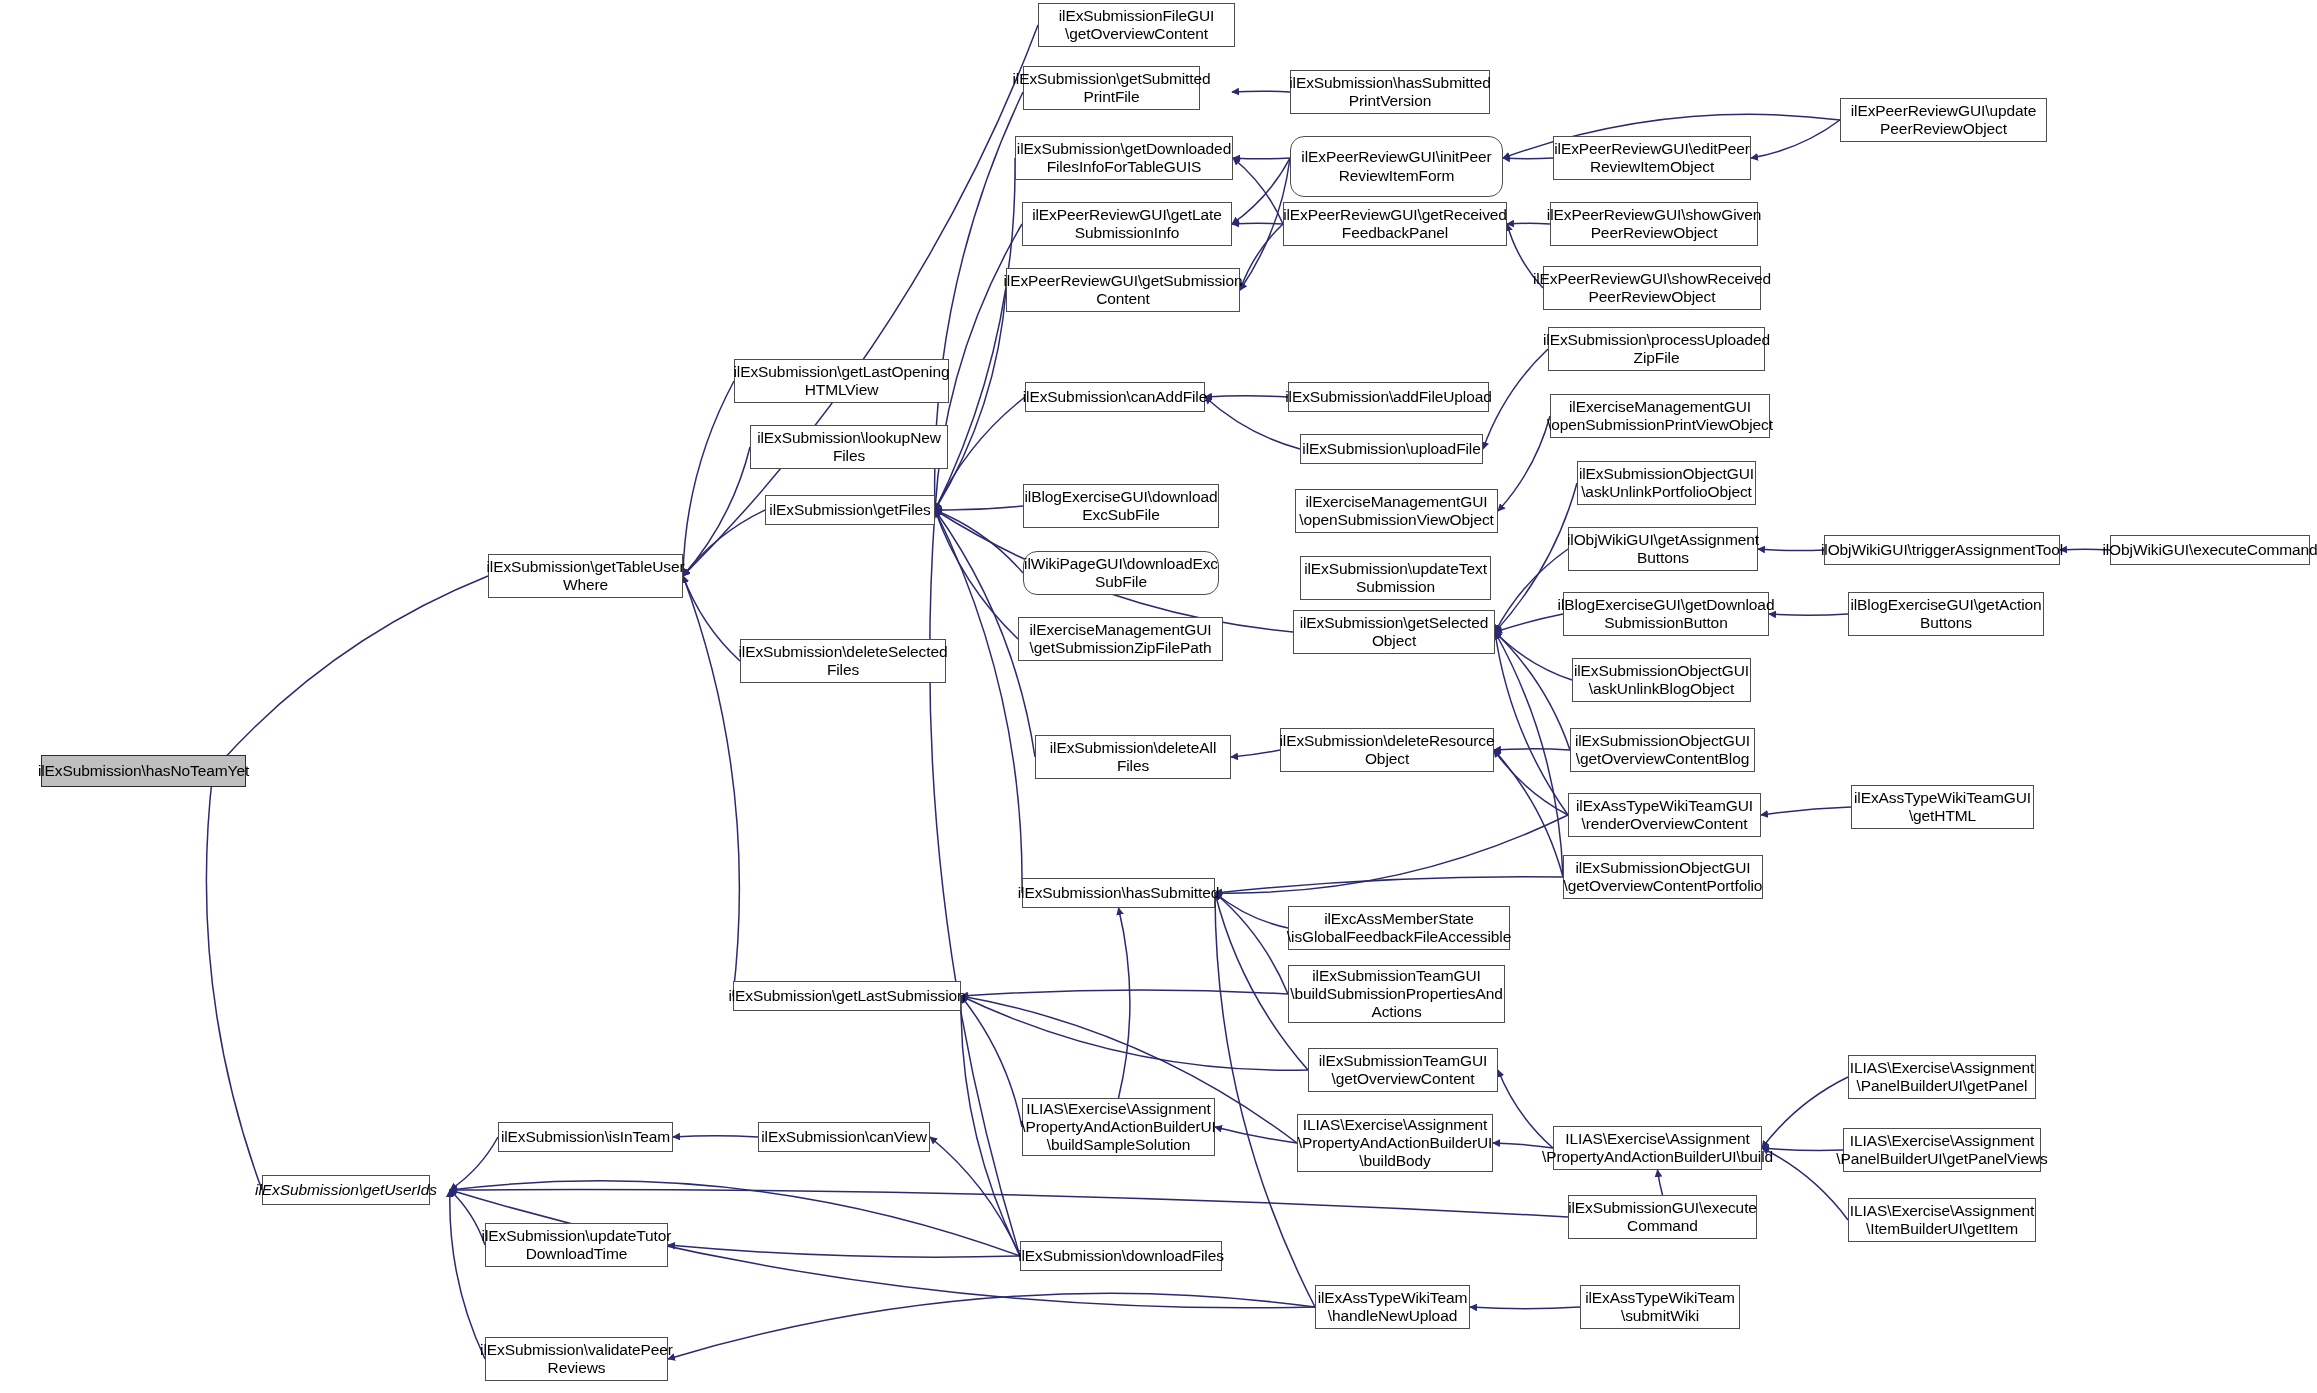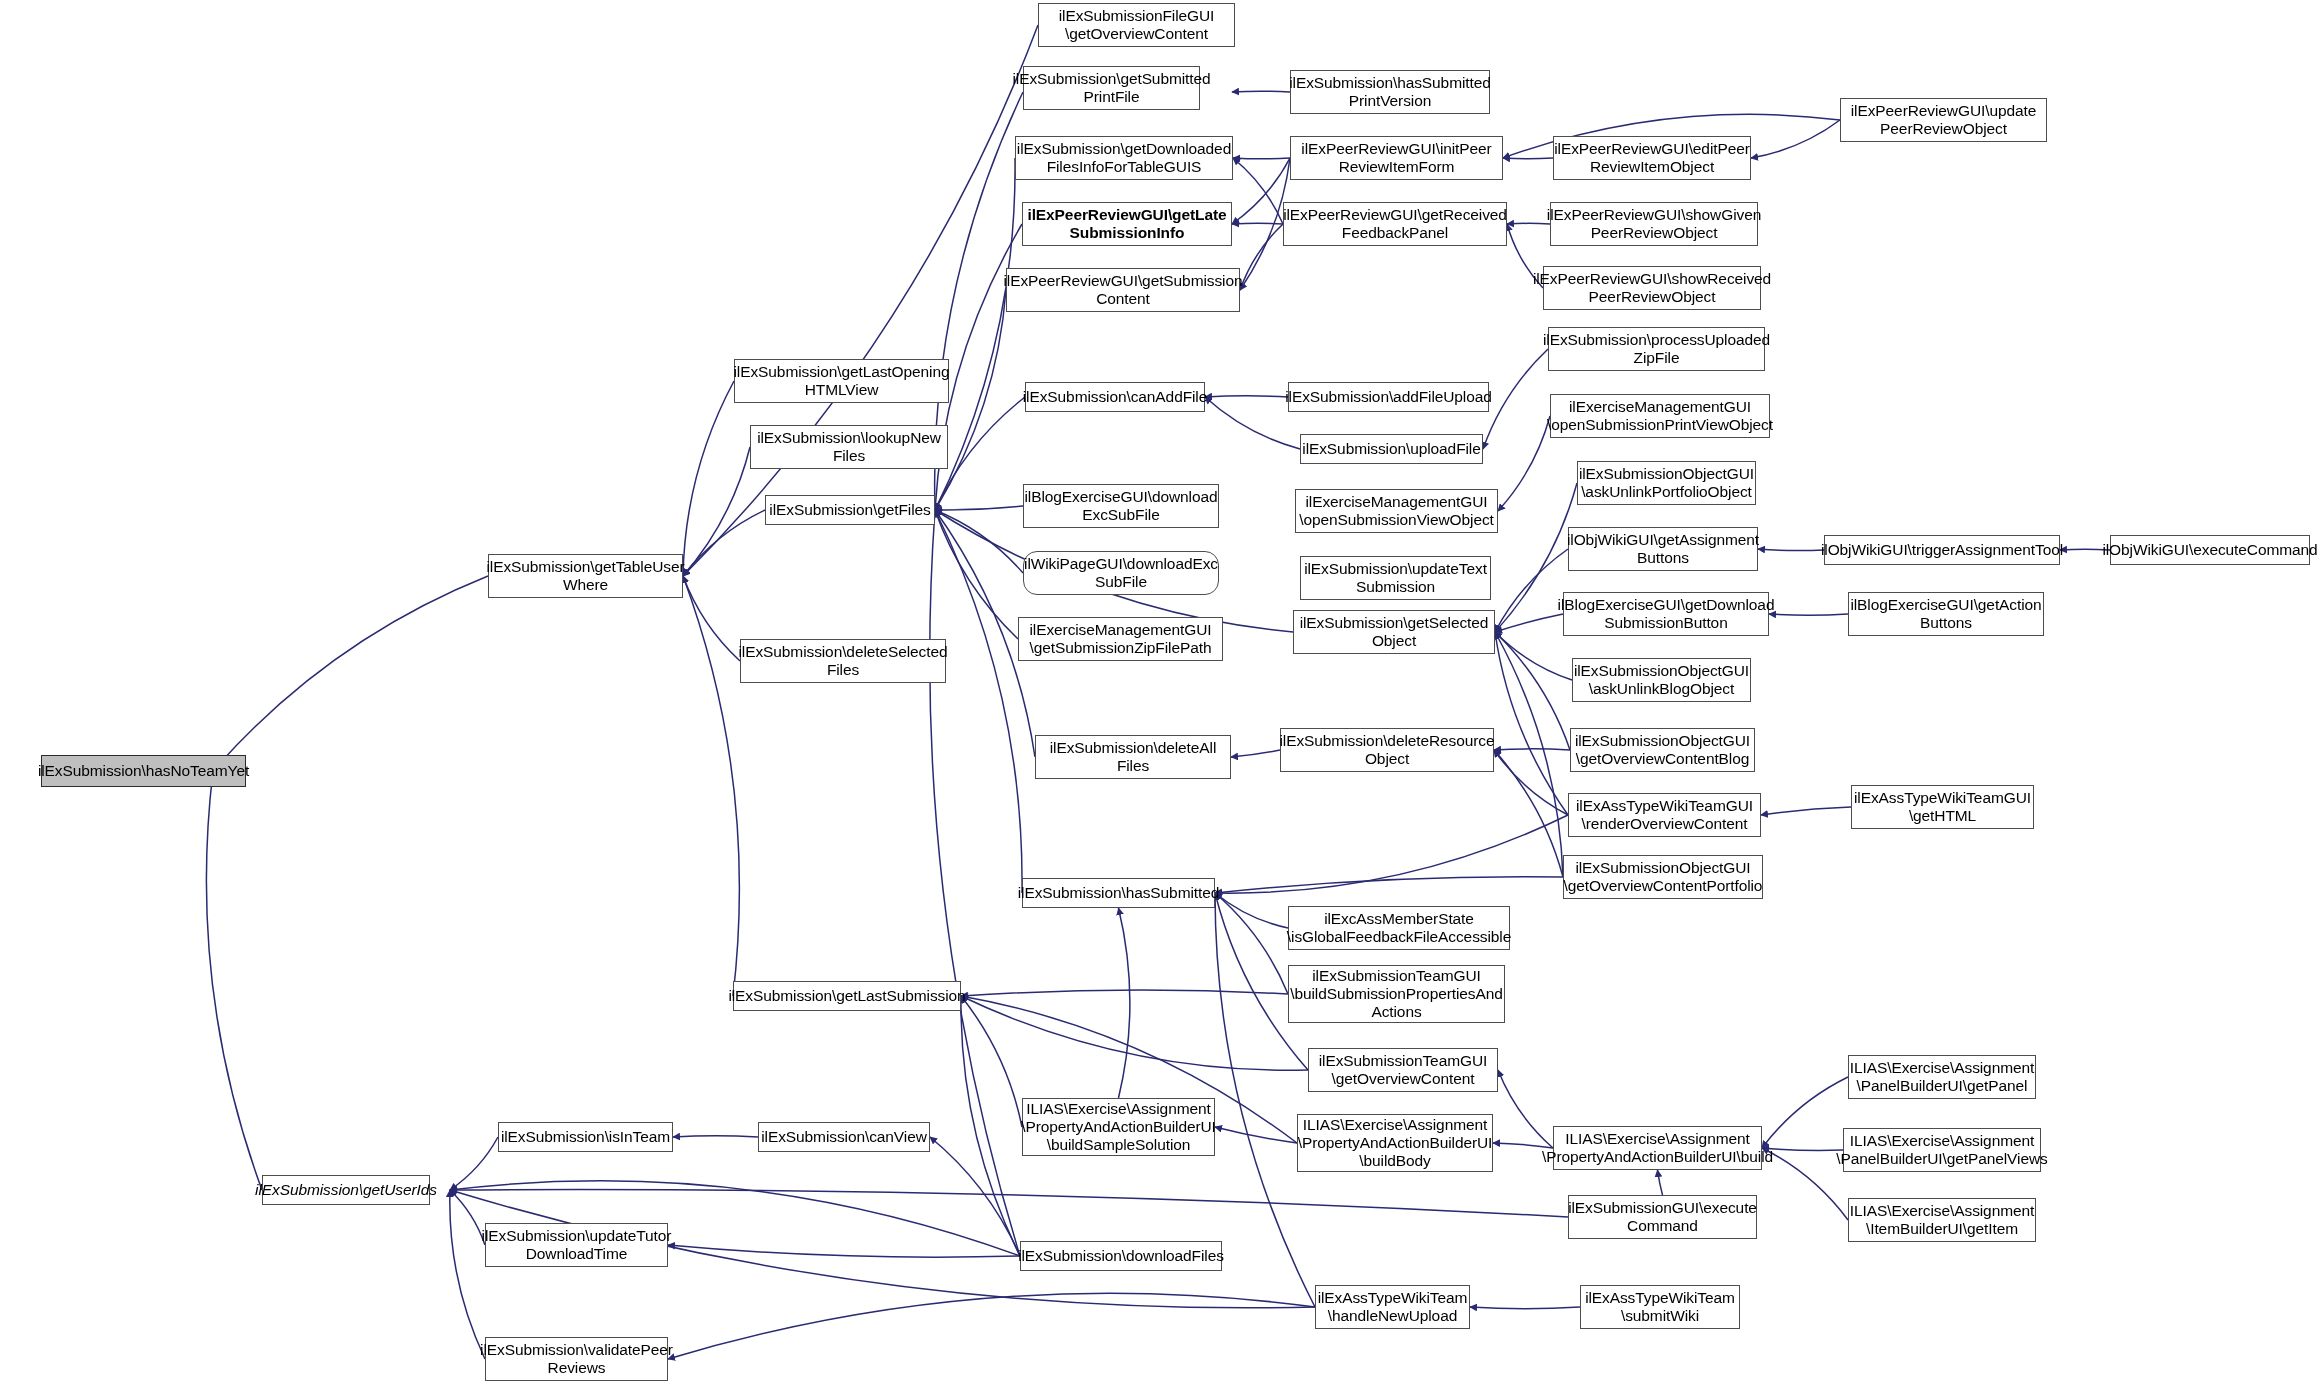--- a/index.html
+++ b/index.html
@@ -157,27 +157,27 @@
 Object</div>
       <div class="node" style="left: 1280px; top: 728px; width: 214px; height: 44px;">ilExSubmission\deleteResource
 Object</div>
       <div class="node" style="left: 1020px; top: 1241px; width: 202px; height: 30px;">ilExSubmission\downloadFiles</div>
       <div class="node" style="left: 1038px; top: 3px; width: 197px; height: 44px;">ilExSubmissionFileGUI
 \getOverviewContent</div>
       <div class="node" style="left: 1023px; top: 66px; width: 177px; height: 44px; text-align: center;">ilExSubmission\getSubmitted
 PrintFile</div>
       <div class="node" style="left: 1015px; top: 136px; width: 218px; height: 44px;">ilExSubmission\getDownloaded
 FilesInfoForTableGUIS</div>
-      <div class="node" style="left: 1022px; top: 202px; width: 210px; height: 44px; font-weight: bold;">ilExPeerReviewGUI\getLate
+      <div class="node" style="left: 1022px; top: 202px; width: 210px; height: 44px;">ilExPeerReviewGUI\getLate
 SubmissionInfo</div>
       <div class="node" style="left: 1006px; top: 268px; width: 234px; height: 44px;">ilExPeerReviewGUI\getSubmission
 Content</div>
       <div class="node" style="left: 1290px; top: 70px; width: 200px; height: 44px;">ilExSubmission\hasSubmitted
 PrintVersion</div>
-      <div class="node" style="left: 1290px; top: 136px; width: 213px; height: 44px;">ilExPeerReviewGUI\initPeer
+      <div class="node" style="left: 1290px; top: 136px; width: 213px; height: 61px; border-radius: 14px;">ilExPeerReviewGUI\initPeer
 ReviewItemForm</div>
       <div class="node" style="left: 1283px; top: 202px; width: 224px; height: 44px;">ilExPeerReviewGUI\getReceived
 FeedbackPanel</div>
       <div class="node" style="left: 1553px; top: 136px; width: 198px; height: 44px;">ilExPeerReviewGUI\editPeer
 ReviewItemObject</div>
       <div class="node" style="left: 1550px; top: 202px; width: 208px; height: 44px;">ilExPeerReviewGUI\showGiven
 PeerReviewObject</div>
       <div class="node" style="left: 1543px; top: 266px; width: 218px; height: 44px;">ilExPeerReviewGUI\showReceived
 PeerReviewObject</div>
       <div class="node" style="left: 1840px; top: 98px; width: 207px; height: 44px;">ilExPeerReviewGUI\update

